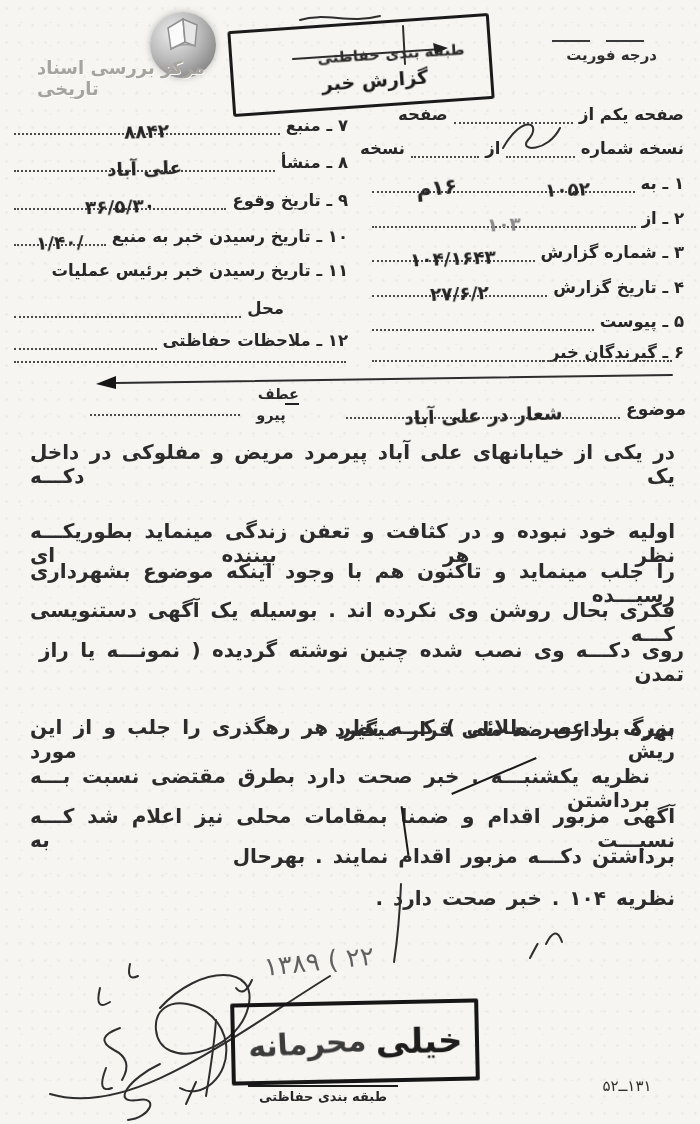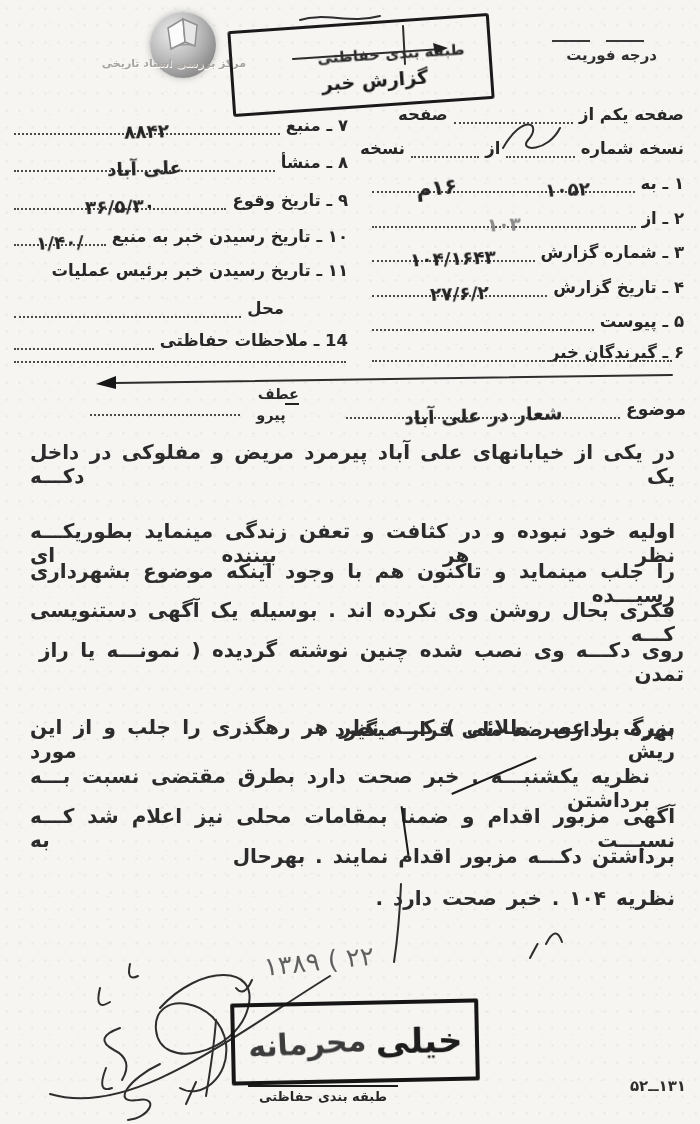--- a/index.html
+++ b/index.html
@@ -13,21 +13,21 @@
     background-position:0 0, 7px 11px;
     direction:rtl;
     font-family:"DejaVu Sans", sans-serif;
     color:#222;
   }
   .abs{position:absolute;}
   
   .wm-globe{left:150px;top:12px;width:66px;height:66px;border-radius:50%;
     background:radial-gradient(circle at 35% 32%, #ececec 0%, #b9b9b9 45%, #8d8d8d 75%, #7b7b7b 100%);
     box-shadow:0 0 6px rgba(120,120,120,.5);}
-  .wm-text{left:28px;top:57px;width:218px;text-align:right;font-size:11px;font-weight:bold;
+  .wm-text{left:37px;top:57px;width:218px;text-align:left;font-size:18px;font-weight:bold;
     color:#a7a39e;letter-spacing:.5px;text-shadow:.6px .6px 0 #fff;filter:blur(.2px);}
   
   .stamp-top{left:230px;top:22px;width:256px;height:80px;border:3.5px solid #1a1a1a;
     transform:rotate(-4deg);border-radius:3px;filter:blur(.3px);}
   .st-l1{position:absolute;top:22px;right:24px;font-size:15px;font-weight:700;letter-spacing:2px;color:#262626;transform:rotate(.5deg);filter:blur(.5px);}
   .st-l2{position:absolute;top:45px;right:62px;font-size:19px;font-weight:800;letter-spacing:3px;color:#1b1b1b;filter:blur(.5px);}
   
   .urgency{left:539px;top:40px;width:118px;text-align:right;}
   .u-dashes{display:flex;gap:16px;justify-content:center;margin-bottom:4px;}
   .u-dash{width:38px;border-top:2.5px solid #3a3a3a;height:0;}
@@ -57,21 +57,21 @@
   .strike-diag{left:448px;top:775px;width:92px;height:0;border-top:2.5px solid #1b1b1b;transform:rotate(-23deg);}
   .strike-vert{left:404px;top:806px;width:0;height:50px;border-left:2.5px solid #1b1b1b;transform:rotate(-8deg);}
   
   .stamp-bottom{left:231px;top:1001px;width:240px;height:74px;border:4.5px solid #161616;
     transform:rotate(-1.2deg);display:flex;align-items:center;justify-content:center;gap:10px;
     direction:rtl;filter:blur(.35px);border-radius:2px;}
   .sb-w1{font-size:34px;font-weight:800;color:#1d1d1d;}
   .sb-w2{font-size:30px;font-weight:700;color:#3c3c3c;transform:rotate(-2deg);}
   .stamp-caption{left:248px;top:1085px;width:150px;border-top:2.5px solid #1b1b1b;padding-top:2px;
     font-size:13px;font-weight:700;text-align:center;color:#272727;filter:blur(.3px);}
-  .pageref{left:568px;top:1077px;width:118px;font-size:15px;font-weight:700;color:#2e2e2e;text-align:right;filter:blur(.25px);}
+  .pageref{left:568px;top:1077px;width:118px;font-size:15px;font-weight:400;color:#2e2e2e;text-align:center;filter:blur(.25px);}
   .svgdate{direction:ltr;unicode-bidi:bidi-override;font-weight:500;font-size:26px;fill:#474747;opacity:.85;}
   svg.marks{position:absolute;overflow:visible;}
   svg.marks path, svg.marks line, svg.marks polyline{fill:none;stroke:#2e2e2e;stroke-width:2;stroke-linecap:round;}
 </style>
 </head>
 <body>
 
 <div class="page">
 
   <div class="abs wm-globe">
@@ -178,21 +178,21 @@
     </span>
   </div>
   <div class="frow" style="left:14px;top:261px;width:334px;">
     <span class="flabel">۱۱ ـ تاریخ رسیدن خبر برئیس عملیات</span>
   </div>
   <div class="frow" style="left:14px;top:297px;width:270px;">
     <span class="flabel">محل</span>
     <span class="leader"></span>
   </div>
   <div class="frow" style="left:14px;top:329px;width:334px;">
-    <span class="flabel">14 ـ ملاحظات حفاظتی</span>
+    <span class="flabel">۱۲ ـ ملاحظات حفاظتی</span>
     <span class="leader"></span>
   </div>
   <div class="dotrow" style="left:14px;top:361px;width:332px;"></div>
 
   <svg class="marks" style="left:0;top:368px;" width="700" height="22" viewBox="0 0 700 22">
     <line x1="115" y1="15" x2="672" y2="7" stroke-width="3.5" stroke="#161616"></line>
     <polygon points="96,16 116,8 116,21" fill="#161616" stroke="none"></polygon>
   </svg>
 
   <div class="frow sub-row" style="font-size:17px;">

